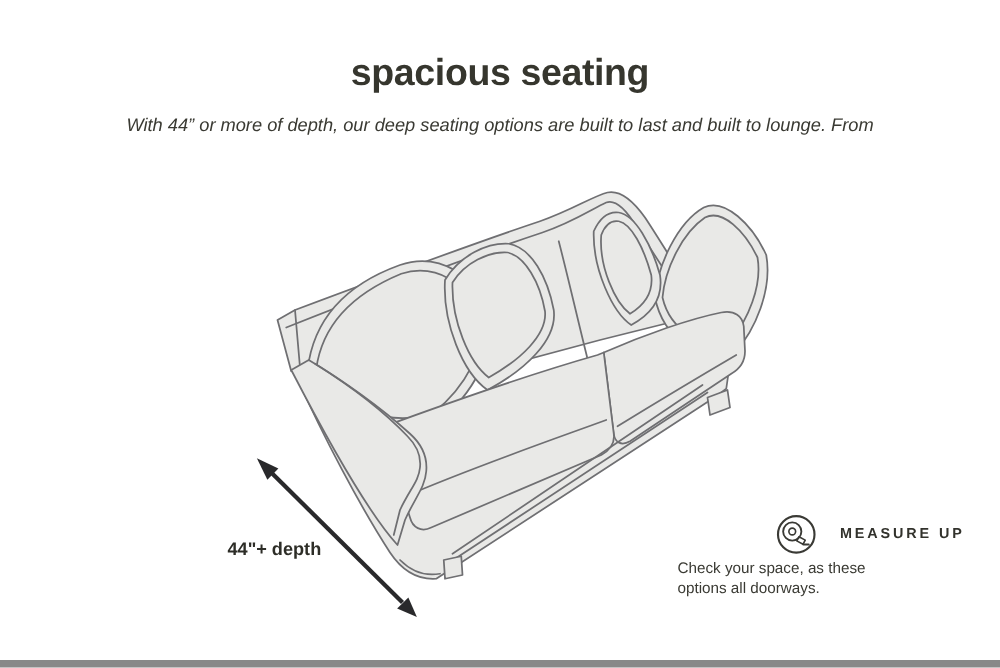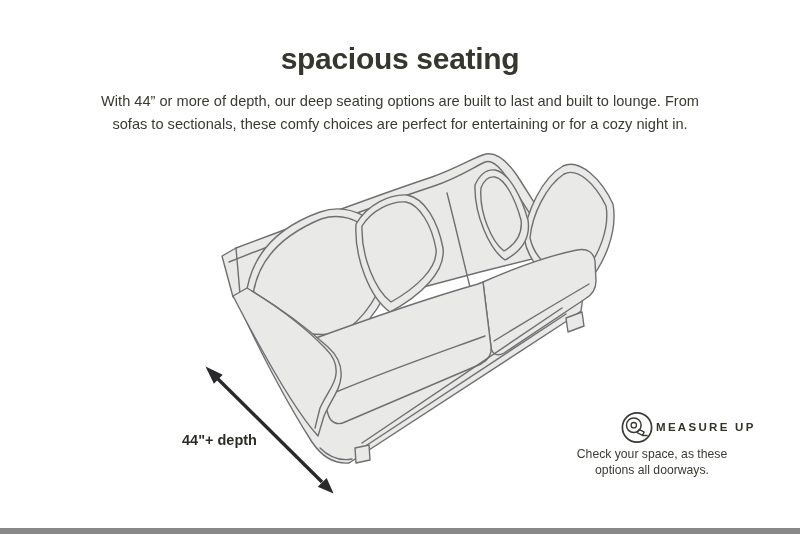--- a/index.html
+++ b/index.html
@@ -18,59 +18,59 @@
     font-size:30px;line-height:36px;
     font-weight:bold;
     letter-spacing:-0.3px;
     color:#36362e;
   }
   .intro{
     position:absolute;top:90px;left:0;right:0;
     text-align:center;
     font-size:14.6px;line-height:22.5px;
     color:#3a3a33;
+    font-style:italic;
   }
   .intro span{display:block;white-space:nowrap;}
   .sofa-svg{
     position:absolute;left:0;top:0;width:800px;height:534px;
   }
   .depth-label{
     position:absolute;left:182px;top:432px;
     font-size:14.5px;font-weight:bold;
     color:#2d2d27;
     white-space:nowrap;
   }
   .measure-icon{
     position:absolute;left:618px;top:409px;width:37px;height:37px;
   }
   .measure-title{
-    position:absolute;left:656px;top:421px;
+    position:absolute;left:672px;top:421px;
     font-size:11.5px;font-weight:bold;
     letter-spacing:2.3px;
     color:#32322c;
     white-space:nowrap;
   }
   .measure-text{
     position:absolute;right:38px;top:447px;width:220px;
-    text-align:center;
+    text-align:left;
     font-size:12.2px;line-height:15.6px;
     color:#3a3a33;
   }
   .measure-text span{display:block;white-space:nowrap;}
 </style>
 </head>
 <body>
 
 <div class="page">
 
   <h1 class="page-title">spacious seating</h1>
 
   <div class="intro">
     <span>With 44” or more of depth, our deep seating options are built to last and built to lounge. From</span>
-    <span>sofas to sectionals, these comfy choices are perfect for entertaining or for a cozy night in.</span>
   </div>
 
   <svg class="sofa-svg" viewBox="0 0 800 534" xmlns="http://www.w3.org/2000/svg" aria-hidden="true">
 
     <g fill="#e9e9e7" stroke="#6f6f72" stroke-width="1.4" stroke-linejoin="round" stroke-linecap="round">
 
       <path d="M 222,256 L 236,248
                C 300,224 372,197 432,177
                C 458,168 474,157 486,154
                C 496,152 506,160 516,174

